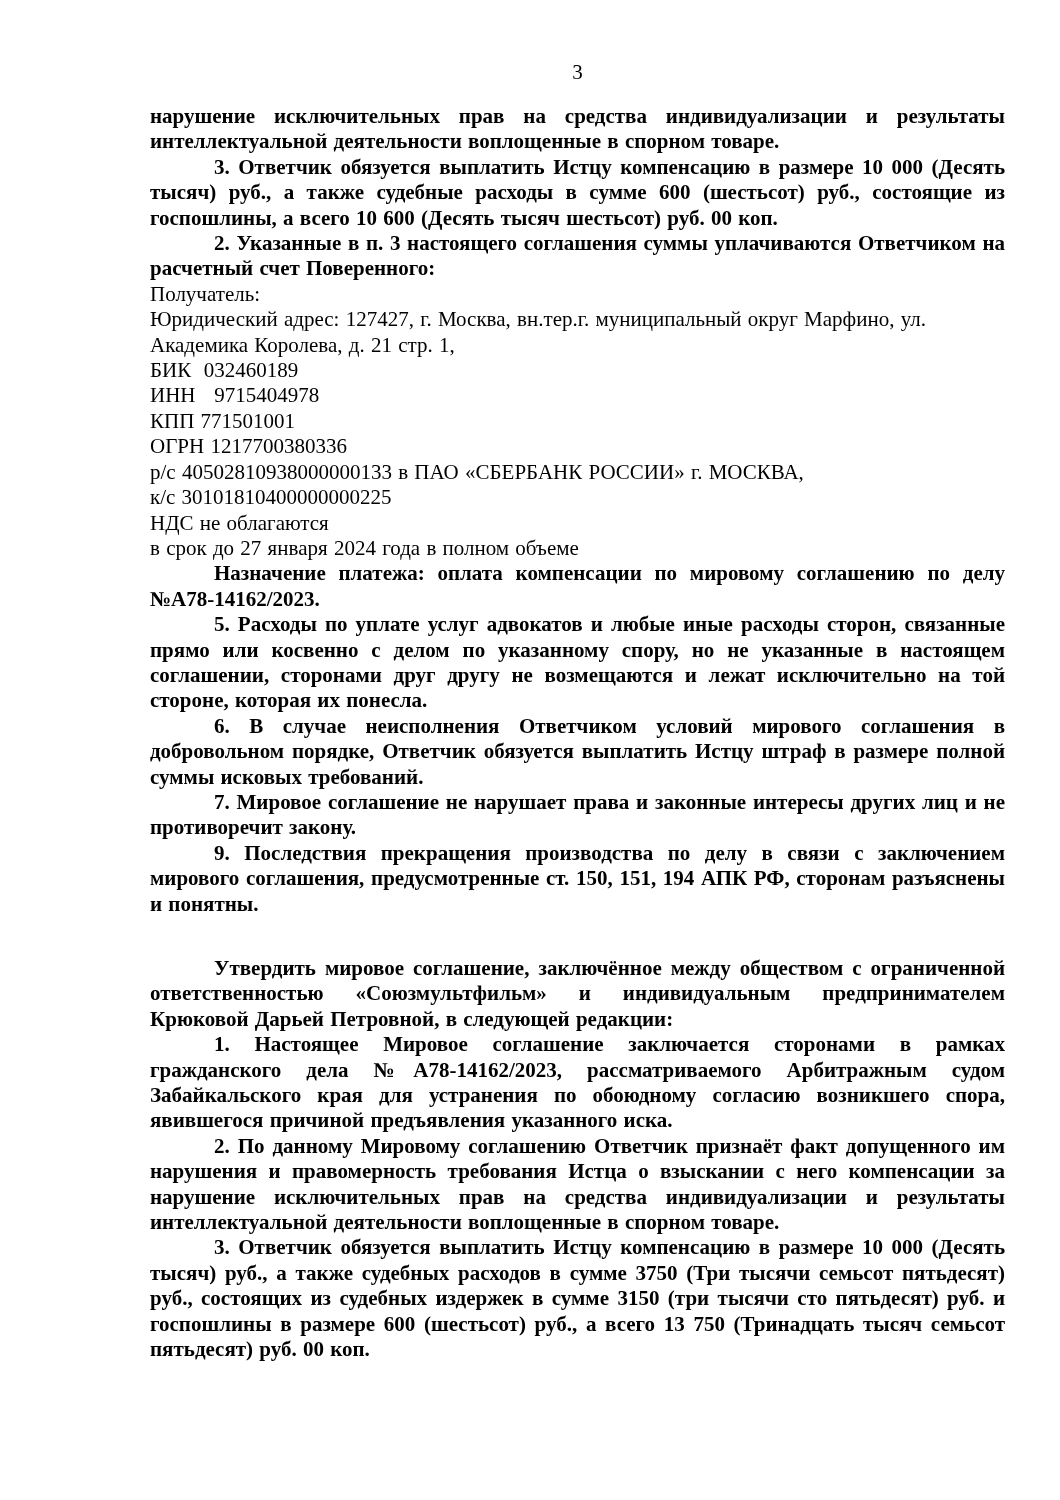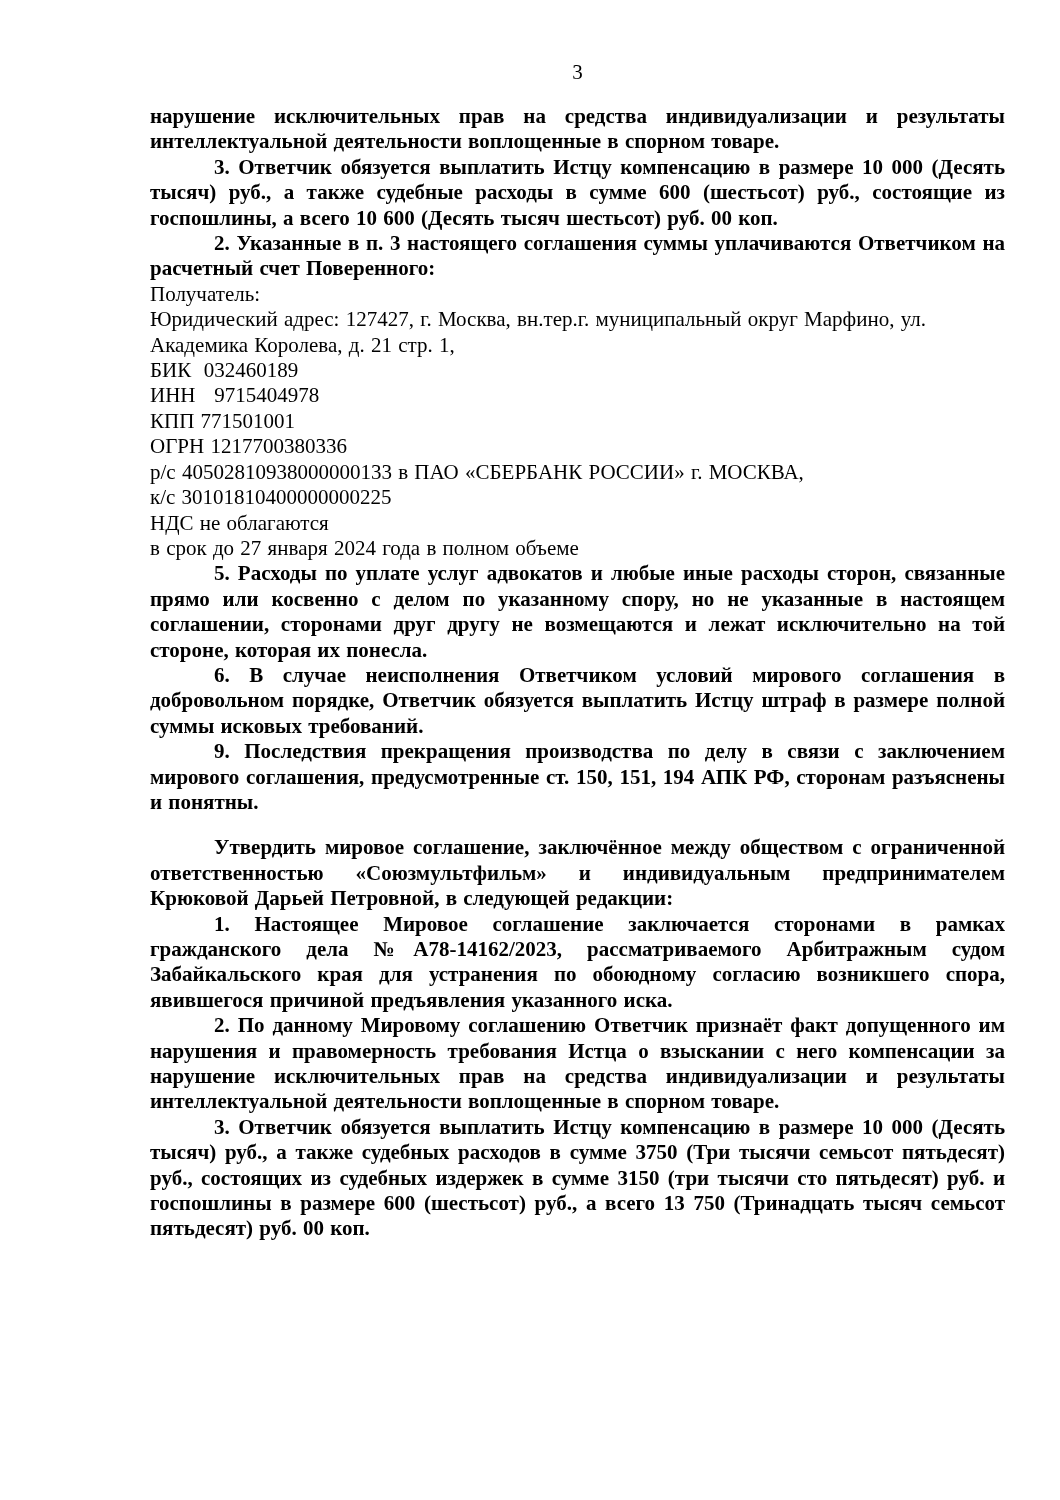--- a/index.html
+++ b/index.html
@@ -32,42 +32,44 @@
   .para {
     white-space: pre-wrap;
     word-spacing: 1px;
   }
   .para.justify {
     text-align: justify;
     text-align-last: left;
     font-weight: bold;
   }
   .para.indent { text-indent: 64px; }
-  .para.gap { margin-top: 20px; }
+  .para.gap { margin-top: 39px; }
 </style>
 </head>
 <body>
 
 <div class="page">
   <div class="page-number">3</div>
   <div class="doc-body" id="doc-body">
       <p class="para justify">нарушение исключительных прав на средства индивидуализации и результаты интеллектуальной деятельности воплощенные в спорном товаре.</p>
       <p class="para indent justify">3. Ответчик обязуется выплатить Истцу компенсацию в размере 10&nbsp;000 (Десять тысяч) руб., а также судебные расходы в сумме 600 (шестьсот) руб., состоящие из госпошлины, а всего 10&nbsp;600 (Десять тысяч шестьсот) руб. 00 коп.</p>
       <p class="para indent justify">2. Указанные в п. 3 настоящего соглашения суммы уплачиваются Ответчиком на расчетный счет Поверенного:</p>
       <p class="para">Получатель:</p>
       <p class="para">Юридический адрес: 127427, г. Москва, вн.тер.г. муниципальный округ Марфино, ул. Академика Королева, д. 21 стр. 1,</p>
       <p class="para">БИК  032460189</p>
       <p class="para">ИНН   9715404978</p>
       <p class="para">КПП 771501001</p>
       <p class="para">ОГРН 1217700380336</p>
       <p class="para">р/с 40502810938000000133 в ПАО «СБЕРБАНК РОССИИ» г. МОСКВА,</p>
       <p class="para">к/с 30101810400000000225</p>
       <p class="para">НДС не облагаются</p>
       <p class="para">в срок до 27 января 2024 года в полном объеме</p>
+      <p class="para indent justify">Назначение платежа: оплата компенсации по мировому соглашению по делу №А78-14162/2023.</p>
       <p class="para indent justify">5. Расходы по уплате услуг адвокатов и любые иные расходы сторон, связанные прямо или косвенно с делом по указанному спору, но не указанные в настоящем соглашении, сторонами друг другу не возмещаются и лежат исключительно на той стороне, которая их понесла.</p>
       <p class="para indent justify">6. В случае неисполнения Ответчиком условий мирового соглашения в добровольном порядке, Ответчик обязуется выплатить Истцу штраф в размере полной суммы исковых требований.</p>
+      <p class="para indent justify">7. Мировое соглашение не нарушает права и законные интересы других лиц и не противоречит закону.</p>
       <p class="para indent justify">9. Последствия прекращения производства по делу в связи с заключением мирового соглашения, предусмотренные ст. 150, 151, 194 АПК РФ, сторонам разъяснены и понятны.</p>
       <p class="para indent justify gap">Утвердить мировое соглашение, заключённое между обществом с ограниченной ответственностью «Союзмультфильм» и индивидуальным предпринимателем Крюковой Дарьей Петровной, в следующей редакции:</p>
       <p class="para indent justify">1. Настоящее Мировое соглашение заключается сторонами в рамках гражданского дела №А78-14162/2023, рассматриваемого Арбитражным судом Забайкальского края для устранения по обоюдному согласию возникшего спора, явившегося причиной предъявления указанного иска.</p>
       <p class="para indent justify">2. По данному Мировому соглашению Ответчик признаёт факт допущенного им нарушения и правомерность требования Истца о взыскании с него компенсации за нарушение исключительных прав на средства индивидуализации и результаты интеллектуальной деятельности воплощенные в спорном товаре.</p>
       <p class="para indent justify">3. Ответчик обязуется выплатить Истцу компенсацию в размере 10&nbsp;000 (Десять тысяч) руб., а также судебных расходов в сумме 3750 (Три тысячи семьсот пятьдесят) руб., состоящих из судебных издержек в сумме 3150 (три тысячи сто пятьдесят) руб. и госпошлины в размере 600 (шестьсот) руб., а всего 13&nbsp;750 (Тринадцать тысяч семьсот пятьдесят) руб. 00 коп.</p>
     </div>
 </div>
 
 </body></html>

